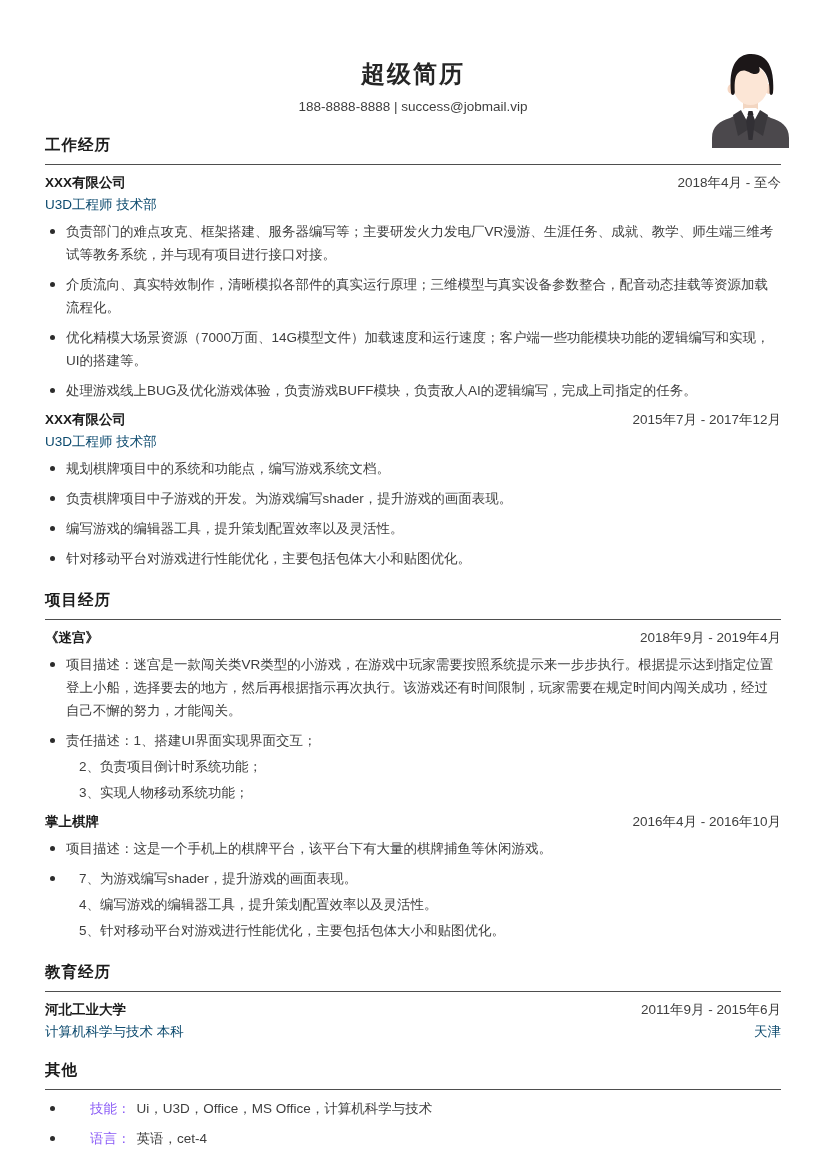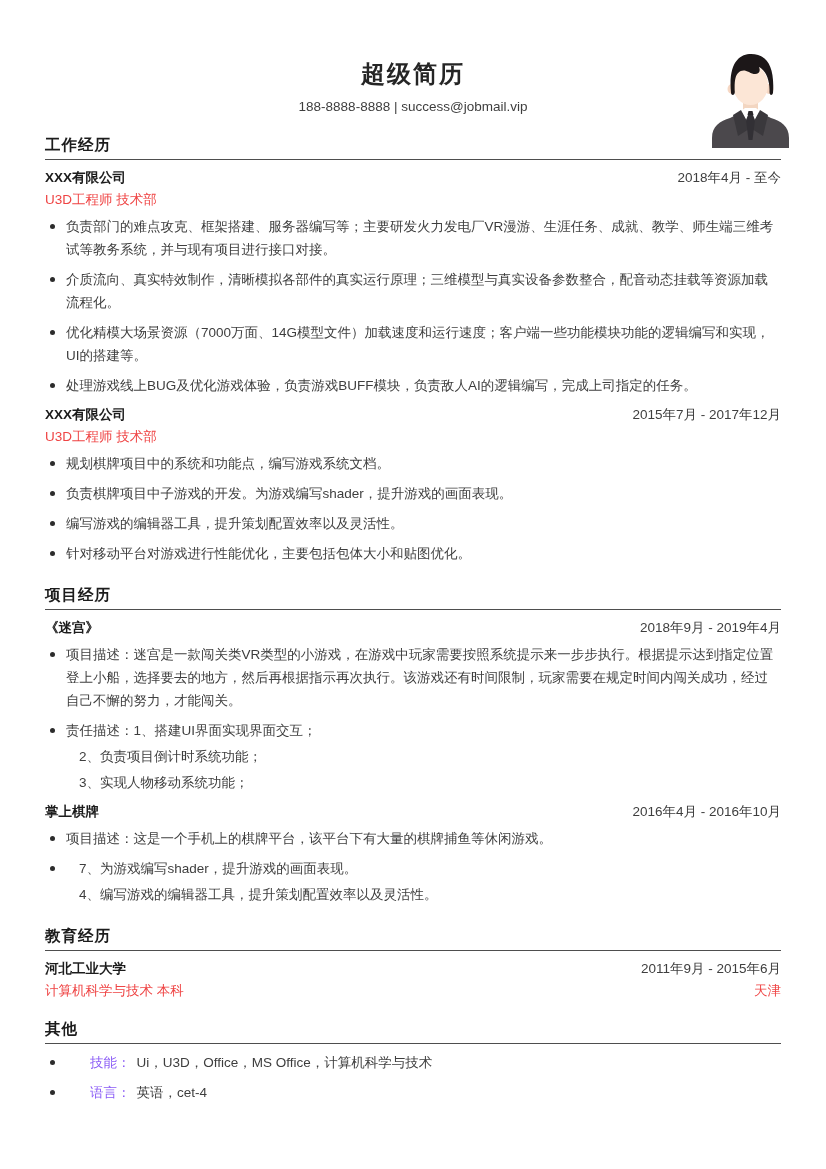--- a/index.html
+++ b/index.html
@@ -7,26 +7,26 @@
   body { font-family:"Liberation Sans","DejaVu Sans",sans-serif; color:#3e3e3e; }
   .page { position:relative; width:826px; height:1169px; padding:45px 45px 0 45px; overflow:hidden; background:#ffffff; }
 
   .header { text-align:center; }
   .title { margin-top:14px; font-size:24px; line-height:30px; font-weight:bold; color:#252525; letter-spacing:2px; }
   .contact { margin-top:10px; font-size:13.5px; line-height:16px; color:#3e3e3e; }
 
   .avatar { position:absolute; top:48px; left:708px; width:85px; height:100px; }
 
   .section { margin-top:22px; }
-  .section-heading { font-size:15.5px; line-height:16px; font-weight:bold; color:#1c1c1c; padding-bottom:6px; border-bottom:1px solid #4e4e4e; letter-spacing:1px; }
+  .section-heading { font-size:15.5px; line-height:16px; font-weight:bold; color:#1c1c1c; padding-bottom:11px; border-bottom:1px solid #4e4e4e; letter-spacing:1px; }
 
   .entry-head { display:flex; justify-content:space-between; align-items:center; margin-top:10px; }
   .entry-title { font-size:13.5px; line-height:16px; font-weight:bold; color:#1c1c1c; }
   .entry-date { font-size:13.5px; line-height:16px; color:#3e3e3e; }
-  .entry-sub { display:flex; justify-content:space-between; margin-top:6px; font-size:13.5px; line-height:16px; color:#ef4444; }
+  .entry-sub { display:flex; justify-content:space-between; margin-top:6px; font-size:13.5px; line-height:16px; color:#0c4a6e; }
 
   ul.bullets { list-style:none; }
   .bullets li { position:relative; padding-left:21px; margin-top:7px; font-size:13.5px; line-height:23px; color:#3e3e3e; }
   .bullets li::before { content:""; position:absolute; left:5px; top:9px; width:5px; height:5px; border-radius:50%; background:#2c2c2c; }
   .sub-line { padding-left:13px; margin-top:3px; }
   .item-label { font-weight:normal; color:#8b5cf6; margin-right:6px;margin-left:24px; }
 </style>
 </head>
 <body>
 
@@ -118,20 +118,21 @@
     <div>
       <div class="entry-head">
         <span class="entry-title">掌上棋牌</span>
         <span class="entry-date">2016年4月 - 2016年10月</span>
       </div>
       <ul class="bullets">
         <li>项目描述：这是一个手机上的棋牌平台，该平台下有大量的棋牌捕鱼等休闲游戏。</li>
         <li>
           <div class="sub-line">7、为游戏编写shader，提升游戏的画面表现。</div>
           <div class="sub-line">4、编写游戏的编辑器工具，提升策划配置效率以及灵活性。</div>
+          <div class="sub-line">5、针对移动平台对游戏进行性能优化，主要包括包体大小和贴图优化。</div>
         </li>
       </ul>
     </div>
   </div>
 
   <div class="section">
     <div class="section-heading">教育经历</div>
     <div>
       <div class="entry-head">
         <span class="entry-title">河北工业大学</span>

